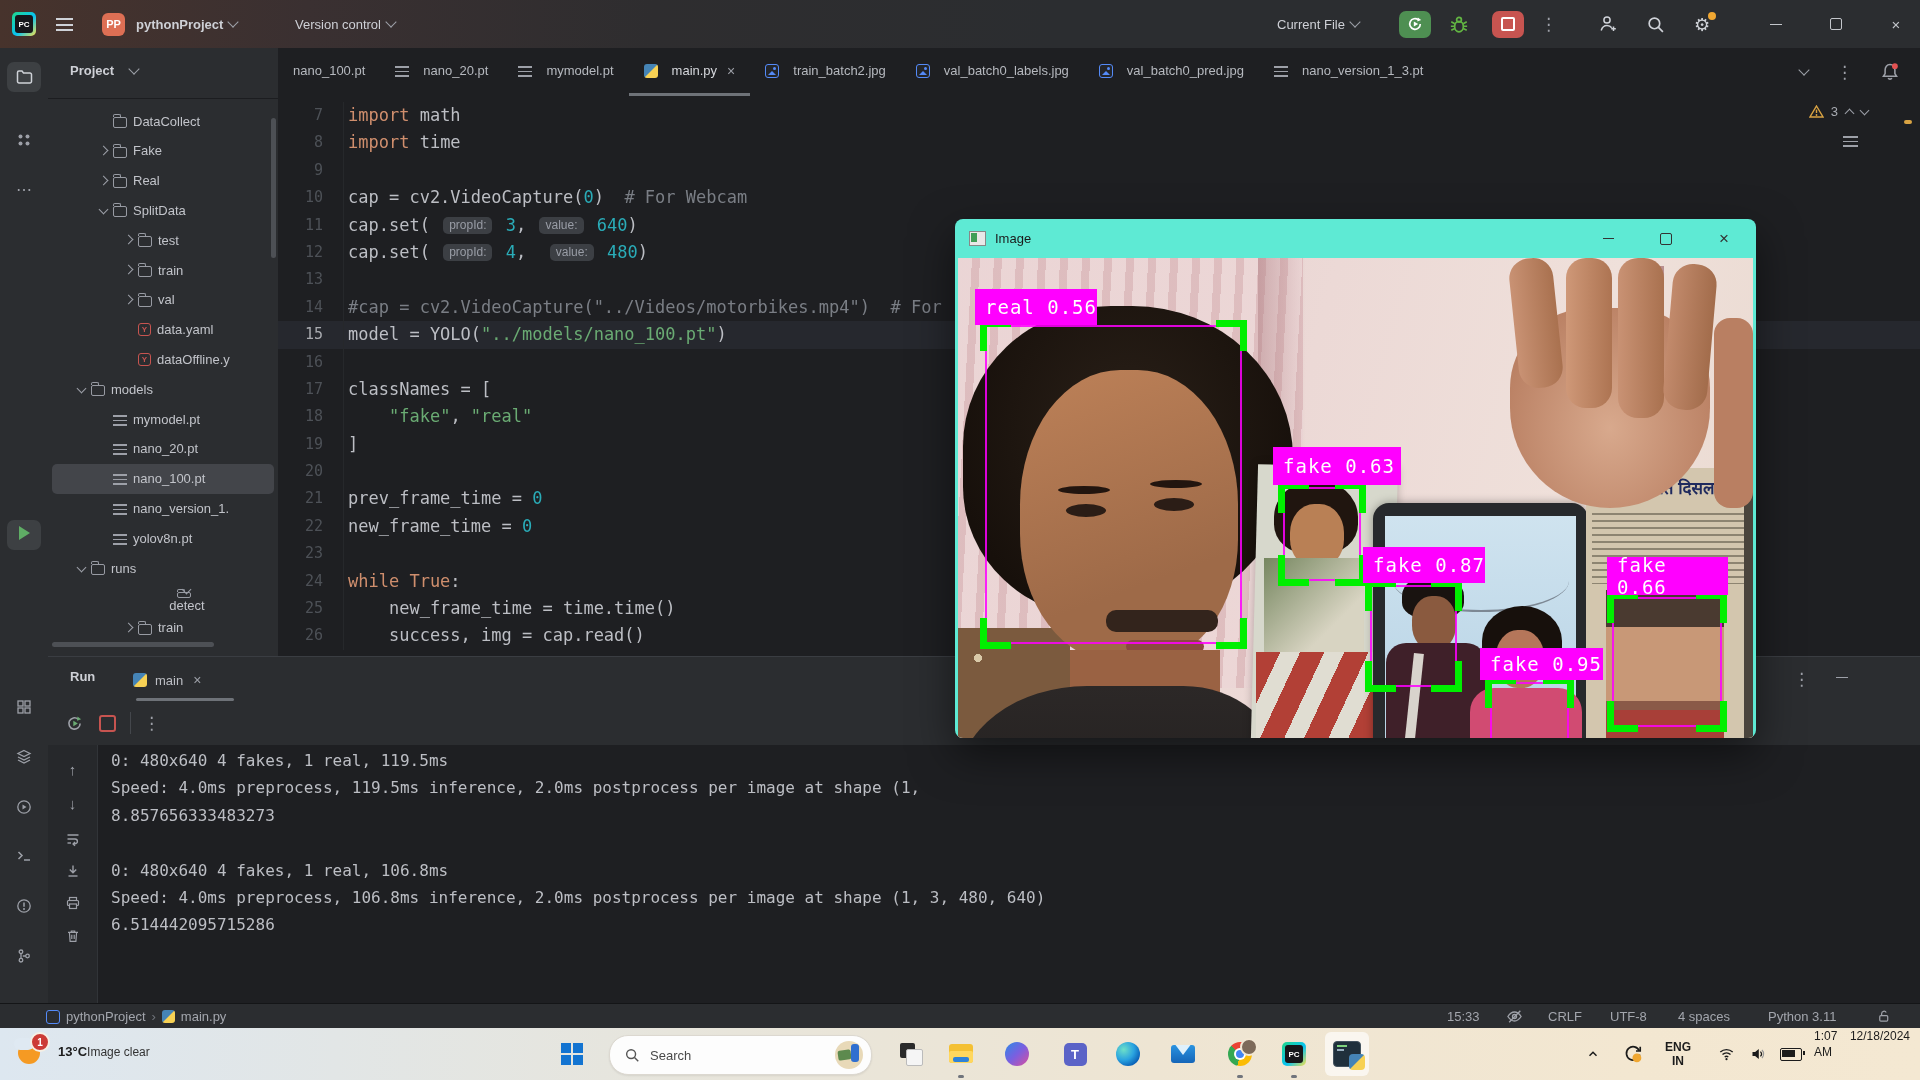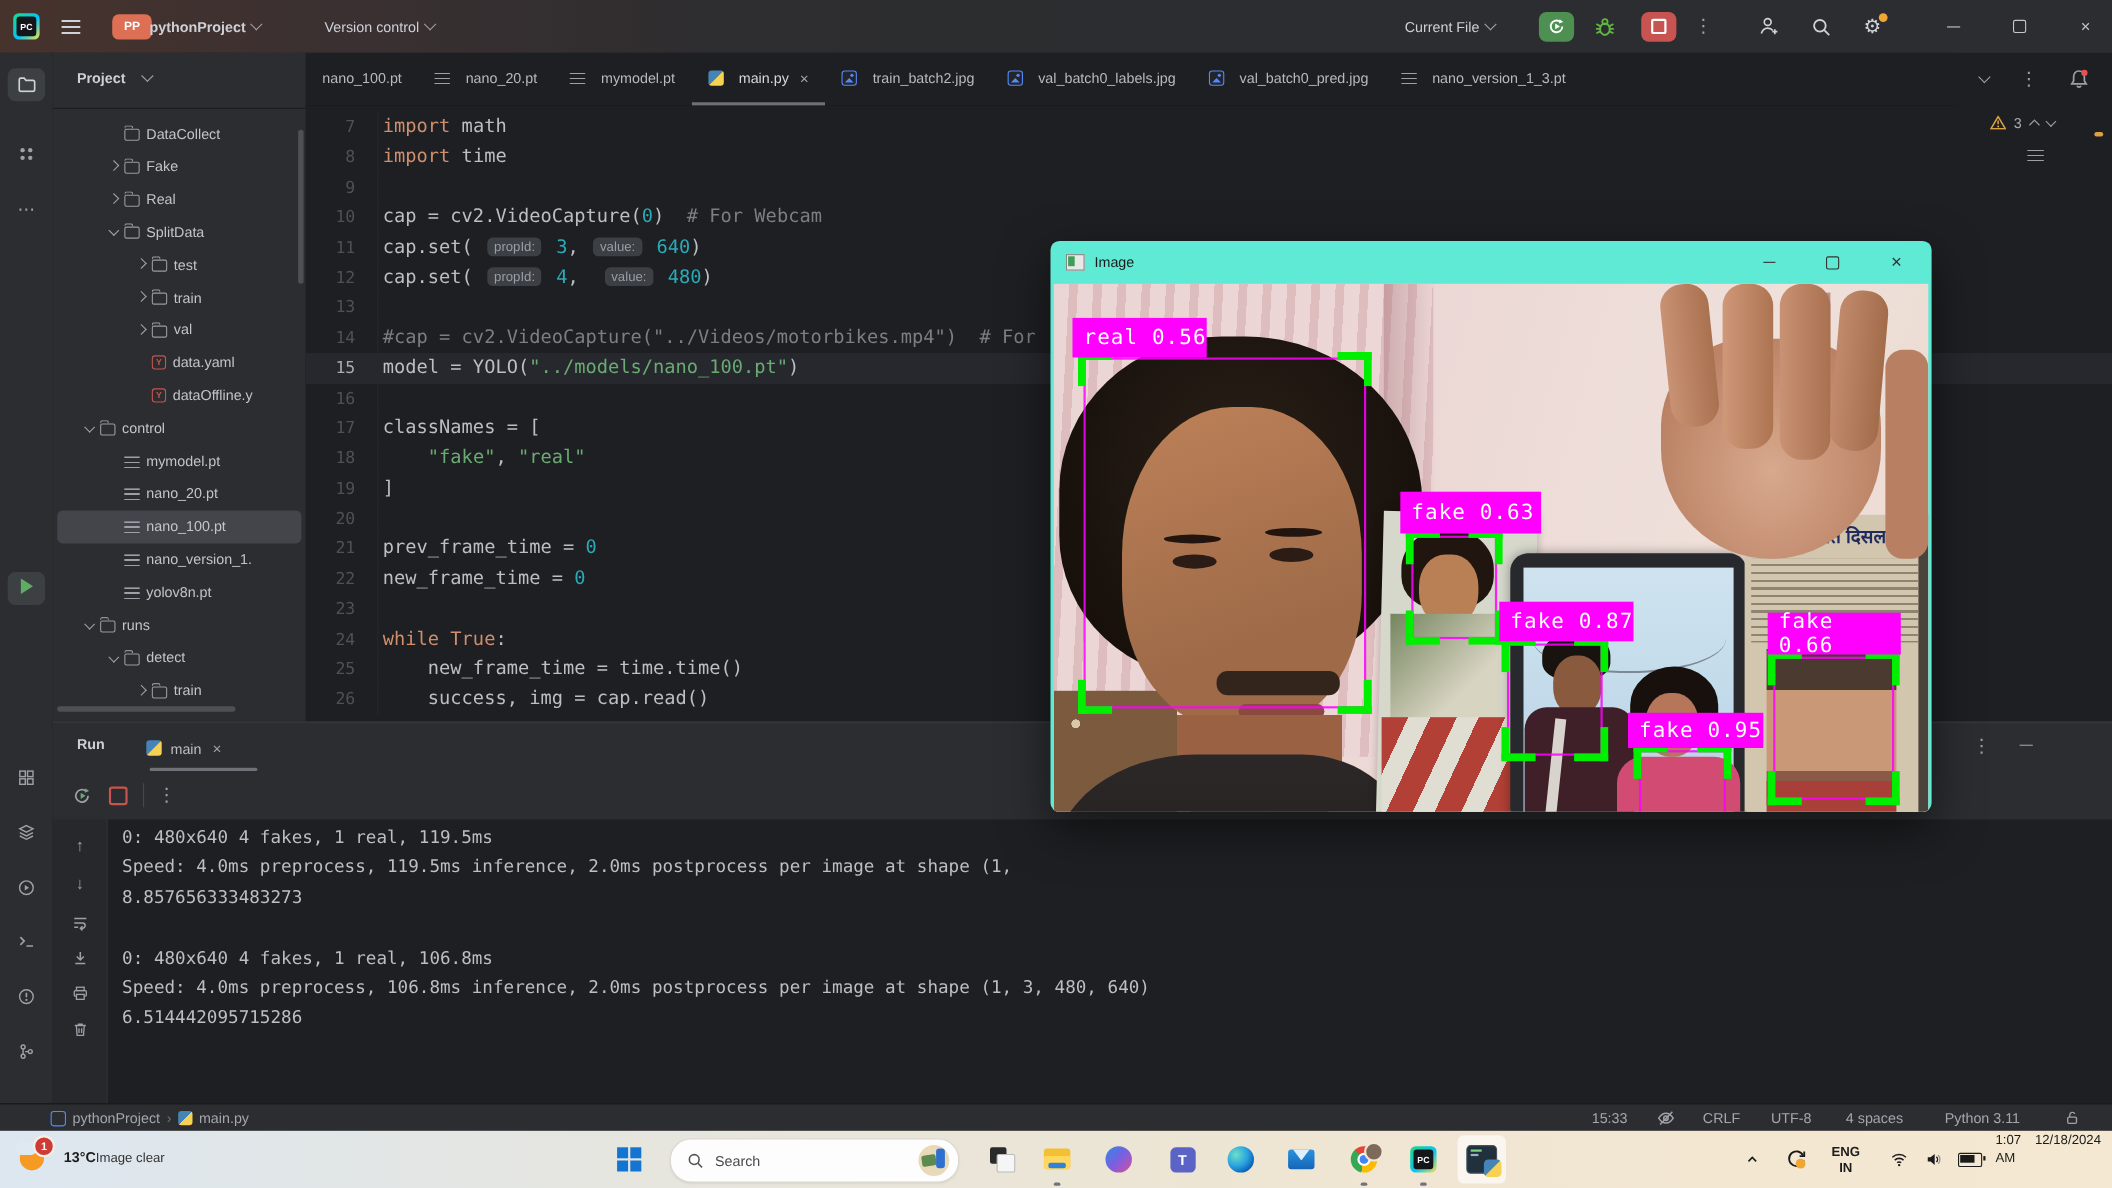--- a/index.html
+++ b/index.html
@@ -9,21 +9,21 @@
   svg{display:block}
 
   
   .titlebar{position:absolute;left:0;top:0;width:1920px;height:48px;
     background:linear-gradient(90deg,#47332c,#3a3031 16%,#2e2d2f 34%,#2b2d30 55%,#2b2d30)}
   .tbi{position:absolute;top:0;height:48px;display:flex;align-items:center;gap:6px;color:#ced0d6}
   .logo{width:24px;height:24px;border-radius:5px;background:linear-gradient(135deg,#21d789,#07c3f2 55%,#f8e14b);position:relative}
   .logo::after{content:"PC";position:absolute;left:3px;top:3px;right:3px;bottom:3px;background:#15161a;border-radius:3px;
     color:#fff;font-size:8px;font-weight:bold;display:flex;align-items:center;justify-content:center}
   .ham{width:17px;height:13px;background:repeating-linear-gradient(#cfd2d8 0 2px,transparent 2px 5.5px)}
-  .ppbadge{width:36px;height:23px;border-radius:6px;background:#dd6f54;color:#fff;font-weight:bold;font-size:11px;
+  .ppbadge{width:23px;height:23px;border-radius:6px;background:#dd6f54;color:#fff;font-weight:bold;font-size:11px;
     display:flex;align-items:center;justify-content:center}
   .chvd{width:7px;height:7px;border-right:1.6px solid #9da0a8;border-bottom:1.6px solid #9da0a8;transform:rotate(45deg);margin-top:-4px}
   .greenbtn{width:32px;height:27px;border-radius:7px;background:#4e8f52;display:flex;align-items:center;justify-content:center}
   .redbtn{width:32px;height:27px;border-radius:7px;background:#c75450;display:flex;align-items:center;justify-content:center}
   .stopsq{width:10px;height:10px;border:2px solid #fff;border-radius:2px}
   .vdots{color:#9da0a8;font-size:17px;font-family:"DejaVu Sans",sans-serif}
   .winglyph{color:#c4c7cc;font-size:15px}
   .maxsq{width:10px;height:10px;border:1.4px solid #c4c7cc;border-radius:2px}
 
   
@@ -309,21 +309,21 @@
           <span class="tlab">data.yaml</span>
         </div>
         <div class="trow" style="top: 296.4px; padding-left: 73px;">
           <span class="chev "></span>
           <span class="fi i-yaml"></span>
           <span class="tlab">dataOffline.y</span>
         </div>
         <div class="trow" style="top: 326.2px; padding-left: 26px;">
           <span class="chev cd"></span>
           <span class="fi i-folder"></span>
-          <span class="tlab">control</span>
+          <span class="tlab">models</span>
         </div>
         <div class="trow" style="top: 356px; padding-left: 48px;">
           <span class="chev "></span>
           <span class="fi i-pt"></span>
           <span class="tlab">mymodel.pt</span>
         </div>
         <div class="trow" style="top: 385.8px; padding-left: 48px;">
           <span class="chev "></span>
           <span class="fi i-pt"></span>
           <span class="tlab">nano_20.pt</span>
@@ -341,21 +341,21 @@
         <div class="trow" style="top: 475.2px; padding-left: 48px;">
           <span class="chev "></span>
           <span class="fi i-pt"></span>
           <span class="tlab">yolov8n.pt</span>
         </div>
         <div class="trow" style="top: 505px; padding-left: 26px;">
           <span class="chev cd"></span>
           <span class="fi i-folder"></span>
           <span class="tlab">runs</span>
         </div>
-        <div class="trow" style="top: 534.8px; padding-left: 48px;">
+        <div class="trow" style="top: 534.8px; padding-left: 48px; flex-direction: column;">
           <span class="chev cd"></span>
           <span class="fi i-folder"></span>
           <span class="tlab">detect</span>
         </div>
         <div class="trow" style="top: 564.6px; padding-left: 73px;">
           <span class="chev cr"></span>
           <span class="fi i-folder"></span>
           <span class="tlab">train</span>
         </div>
       </div>

